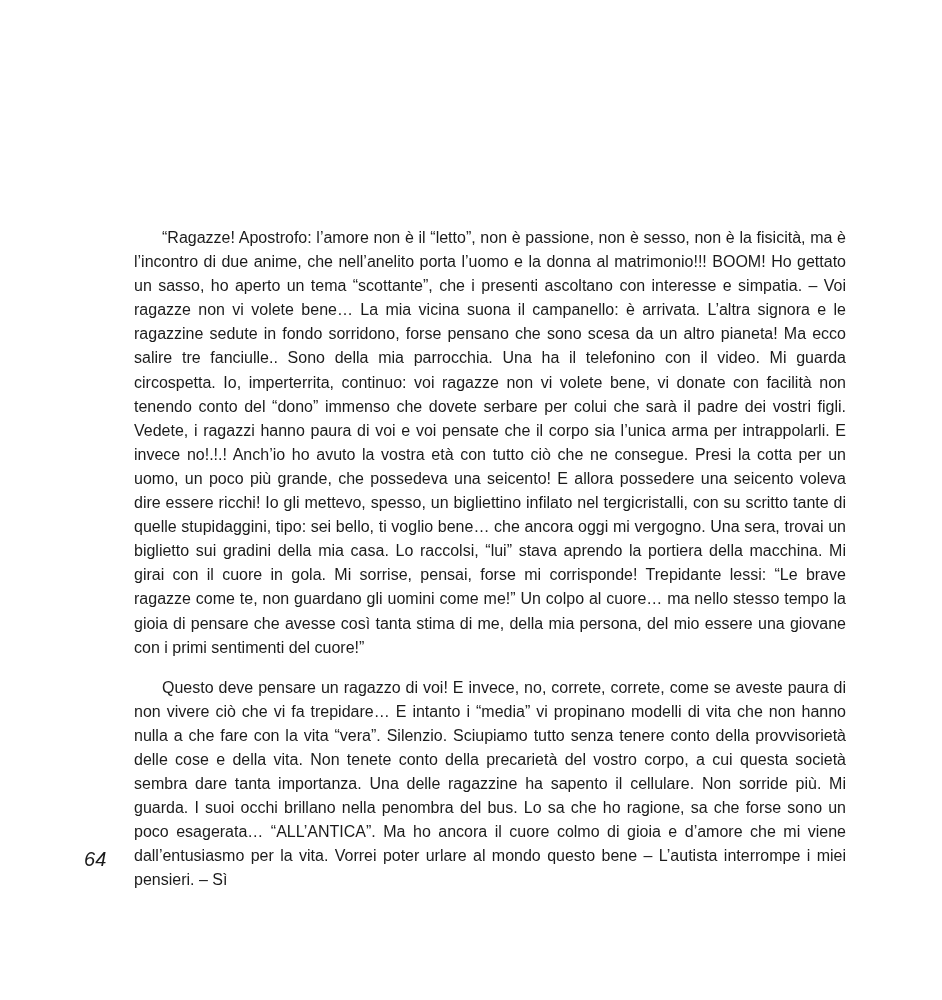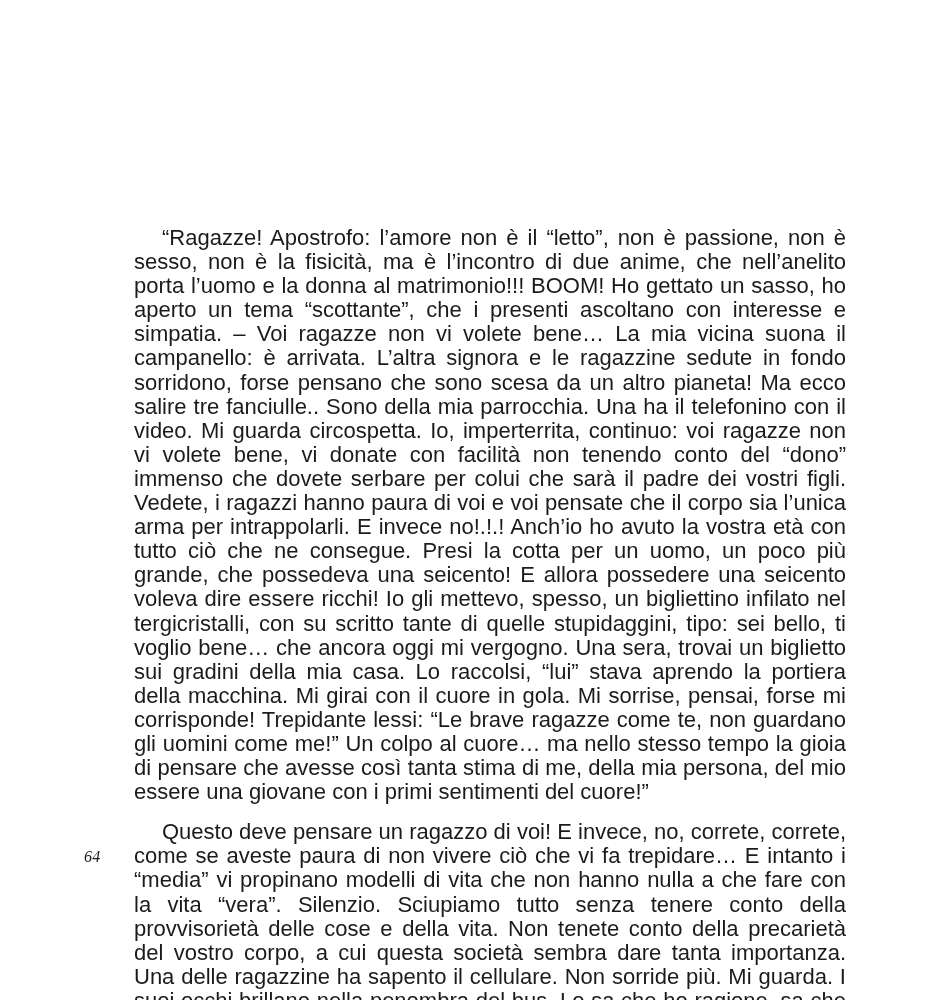--- a/index.html
+++ b/index.html
@@ -25,38 +25,38 @@
     position: absolute;
     left: 134px;
     top: 226px;
     width: 712px;
   }
   .para {
     margin: 0;
     text-align: justify;
     text-justify: inter-word;
     font-family: "Liberation Sans", sans-serif;
-    font-size: 22px;
+    font-size: 16px;
     line-height: 24.1px;
     color: #1b1b1b;
     text-indent: 28px;
     hyphens: manual;
     word-spacing: 0px;
   }
   .para + .para {
     margin-top: 16px;
   }
   
   .folio {
     position: absolute;
     left: 84px;
     top: 848px;
-    font-family: Liberation Serif, serif;
+    font-family: Liberation Sans, sans-serif;
     font-style: italic;
-    font-size: 16px;
+    font-size: 20px;
     color: #1b1b1b;
     letter-spacing: 0.2px;
   }
 </style>
 </head>
 <body>
 
 <div class="page">
 
   <div class="text-column">

